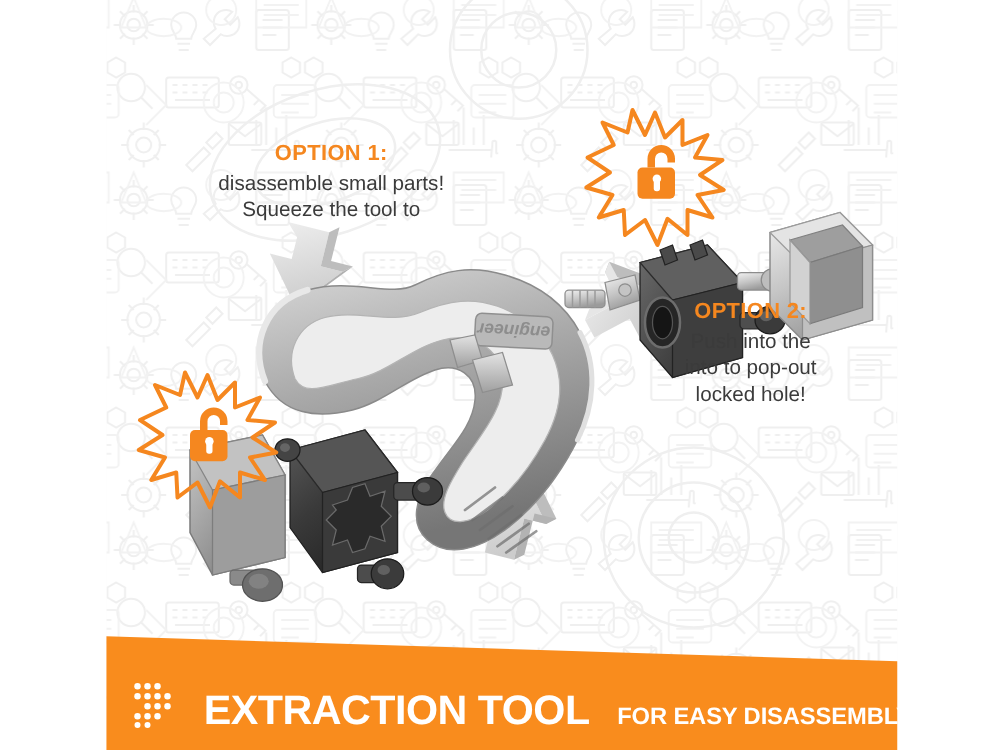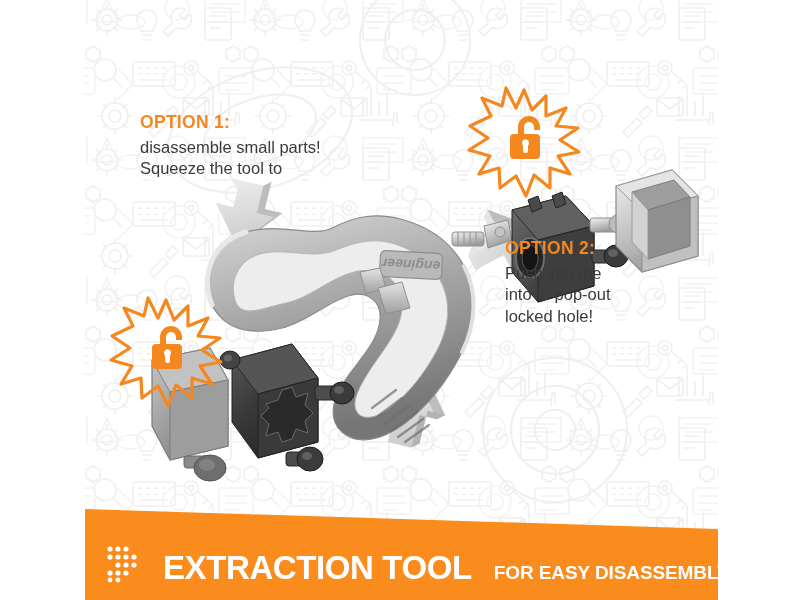--- a/index.html
+++ b/index.html
@@ -12,31 +12,31 @@
   #stage{position:absolute;inset:0;width:800px;height:600px;overflow:hidden;background:#fff;}
 
   
   .wm-band{
     position:absolute;left:85px;top:0;width:633px;height:560px;
     overflow:hidden;background:#fdfdfd;
   }
   .wm-band svg{position:absolute;left:0;top:0;}
 
   
-  .opt-block{position:absolute;text-align:left;}
+  .opt-block{position:absolute;text-align:center;}
   .opt-title{
     font-size:17.5px;font-weight:bold;color:#F5871F;
     letter-spacing:.3px;line-height:1.25;margin:0 0 3px 0;
   }
   .opt-body{
     font-size:16.5px;color:#3b3b3b;line-height:1.30;margin:0;
     font-weight:400;
   }
   #opt1{left:140px;top:112px;width:250px;}
-  #opt2{left:505px;top:238px;width:215px;}
+  #opt2{left:493px;top:238px;width:215px;}
 
   
   .burst{position:absolute;width:116px;height:116px;}
   #burst-right{left:466px;top:86px;}
   #burst-left{left:108px;top:296px;}
 
   
   #hero{position:absolute;left:60px;top:60px;width:640px;height:430px;}
 
   

